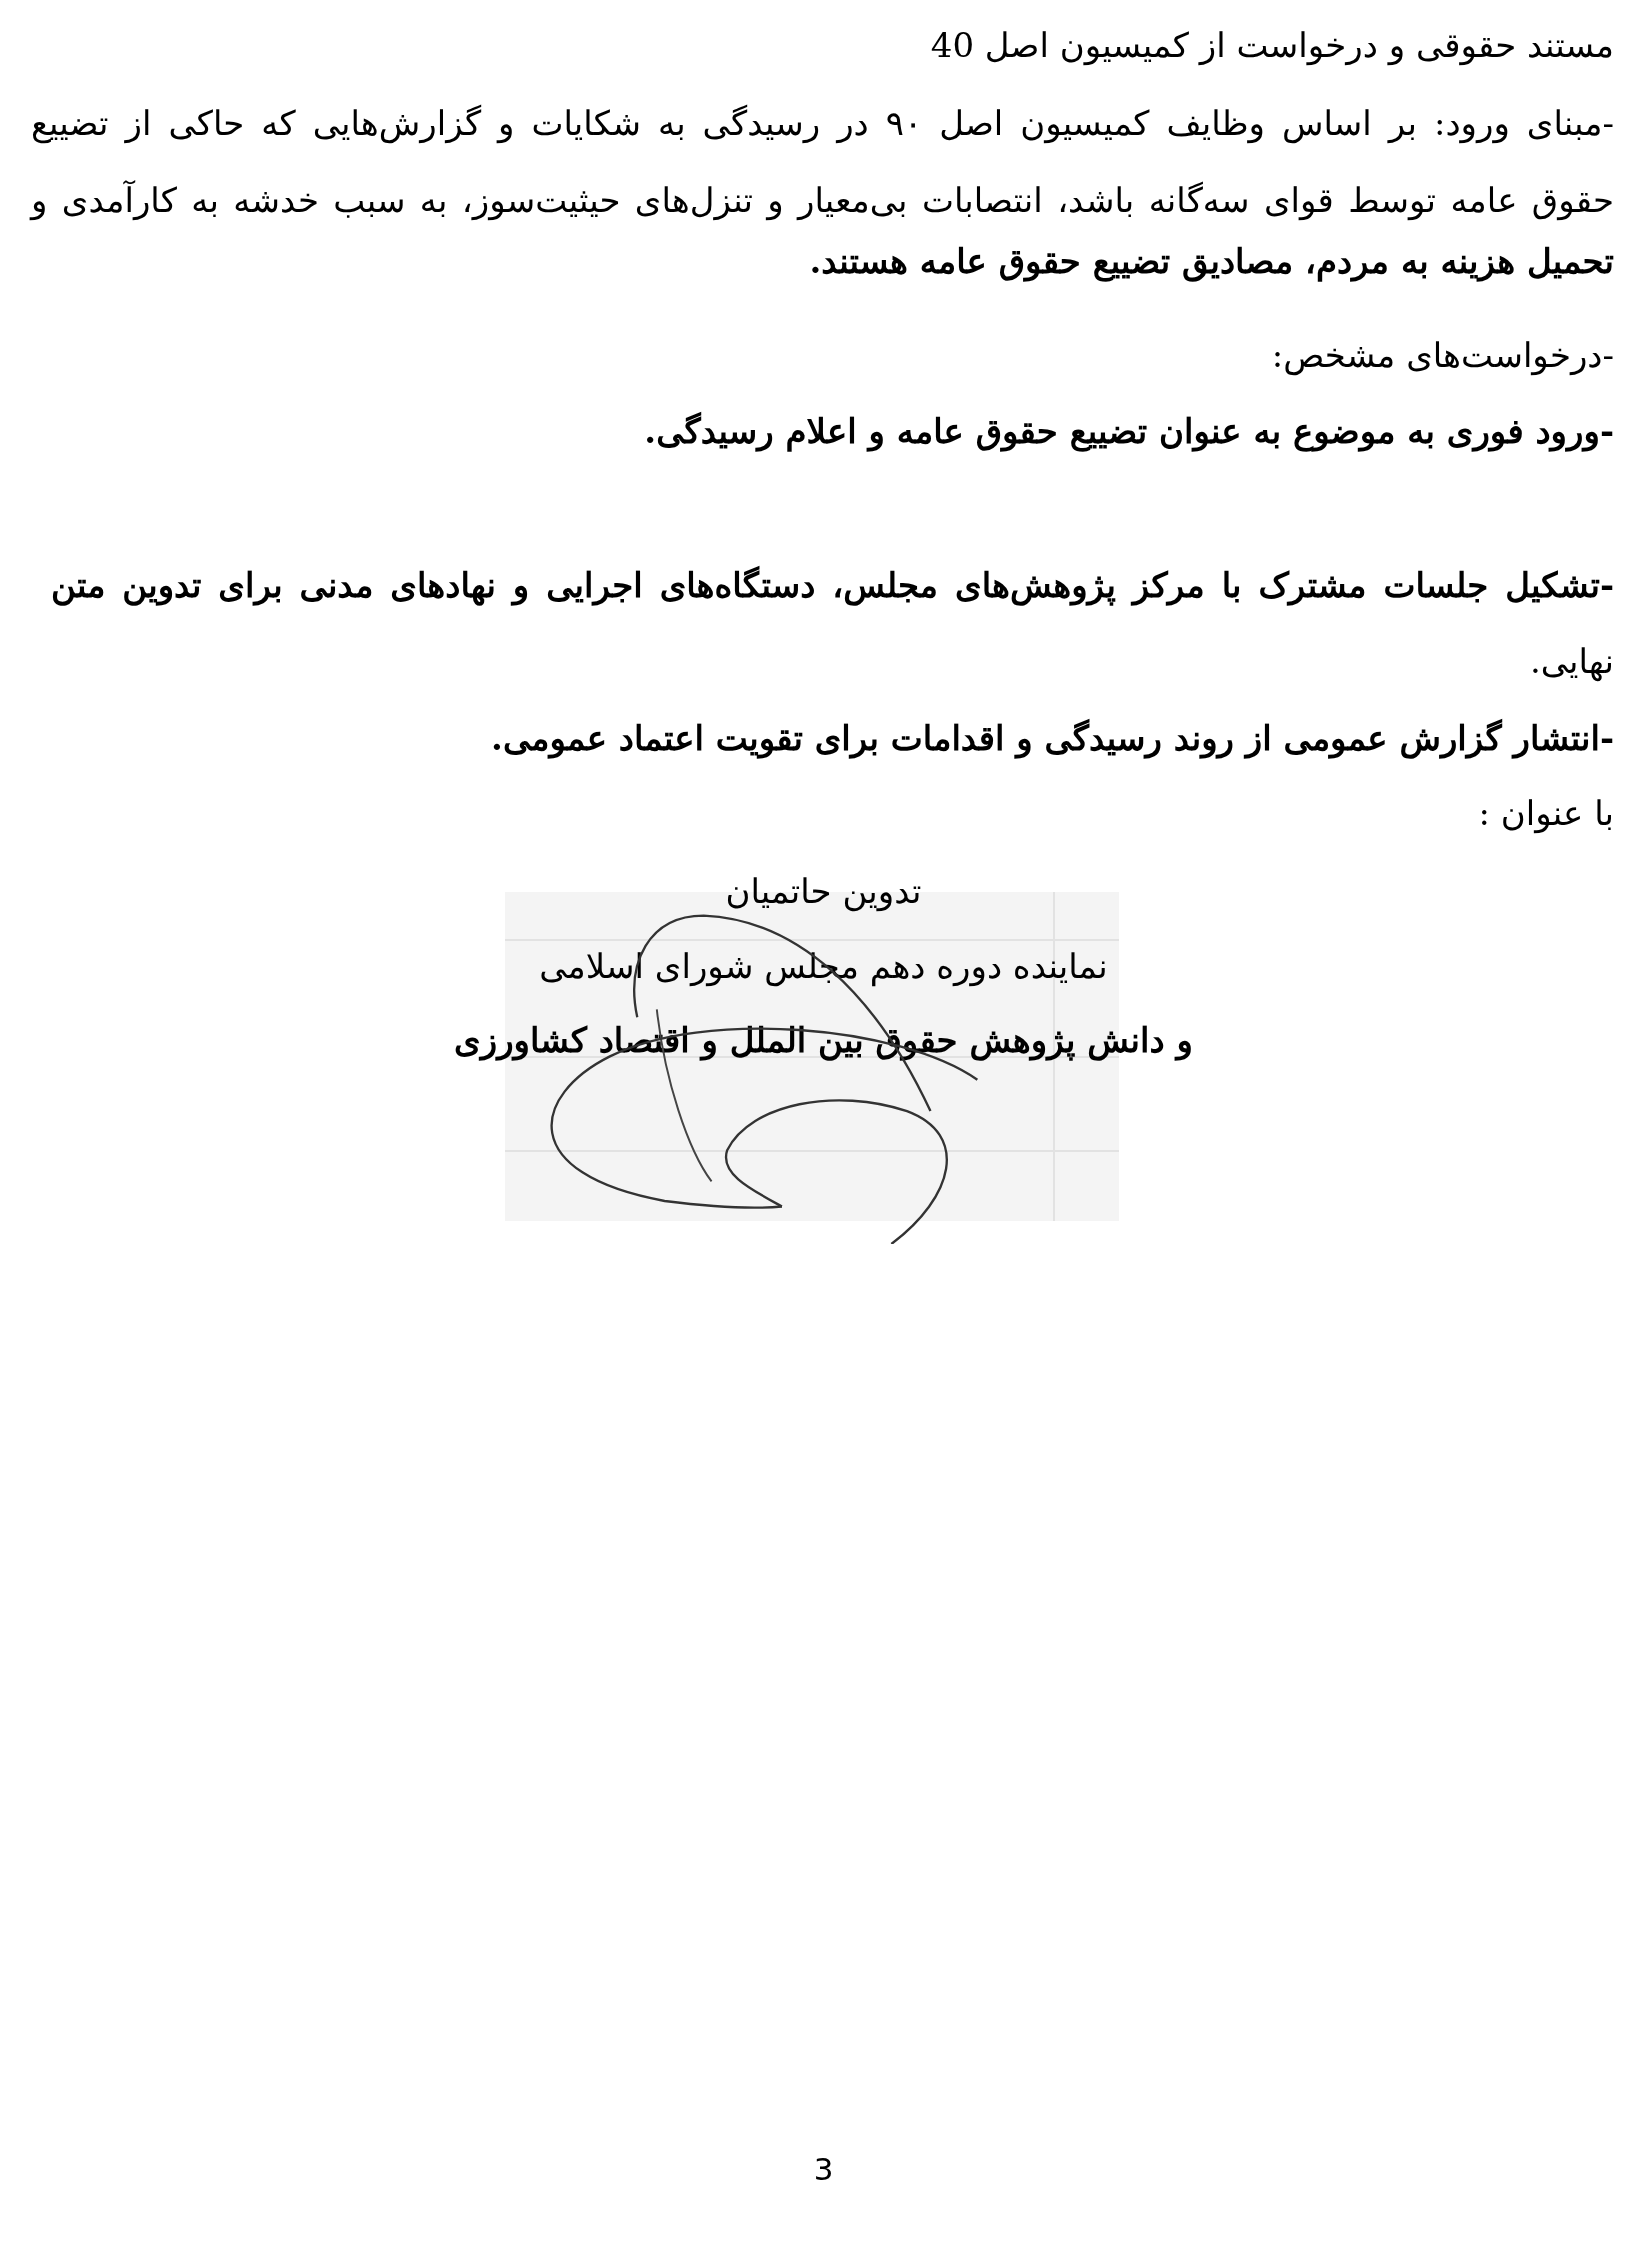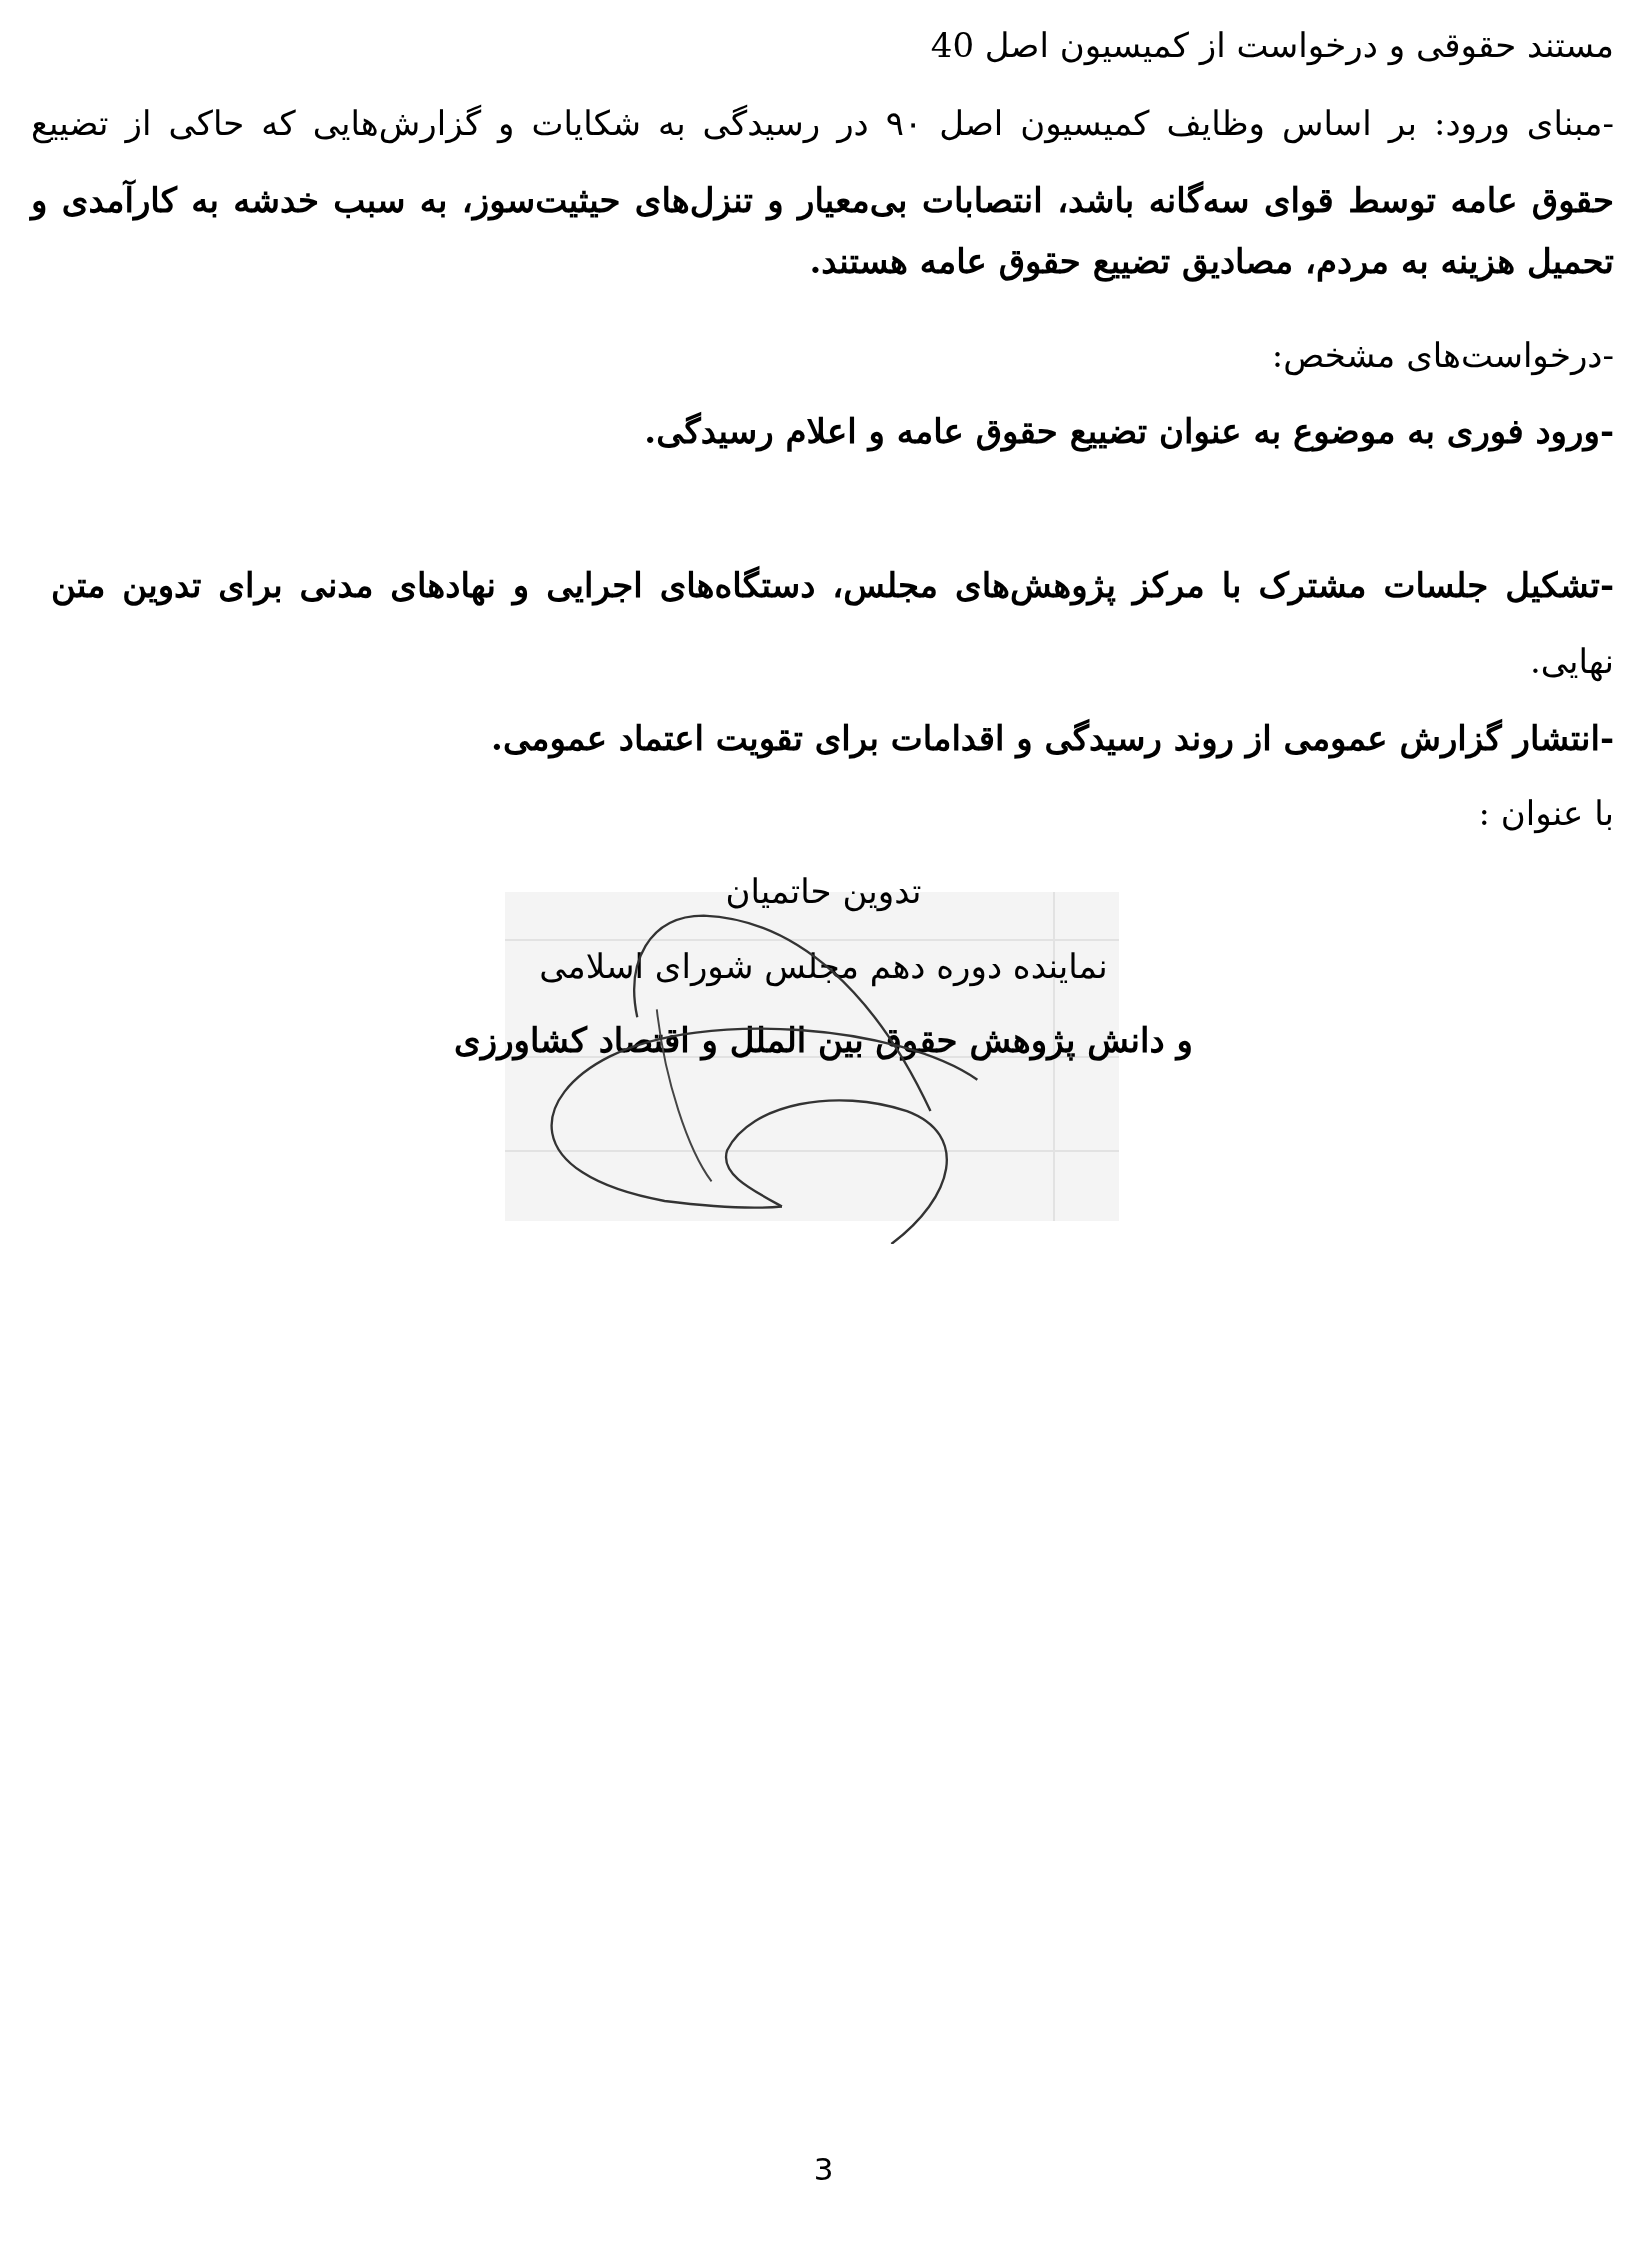--- a/index.html
+++ b/index.html
@@ -31,21 +31,21 @@
     }
   </style>
 </head>
 <body>
 
 <div class="page">
 
   <div class="line" style="top:22px;">مستند حقوقی و درخواست از کمیسیون اصل 40</div>
 
   <div class="line justified" style="top:100px;">-مبنای ورود: بر اساس وظایف کمیسیون اصل ۹۰ در رسیدگی به شکایات و گزارش‌هایی که حاکی از تضییع</div>
-  <div class="line justified" style="top:177px;font-weight:bold;">حقوق عامه توسط قوای سه‌گانه باشد، انتصابات بی‌معیار و تنزل‌های حیثیت‌سوز، به سبب خدشه به کارآمدی و</div>
+  <div class="line justified" style="top:177px;">حقوق عامه توسط قوای سه‌گانه باشد، انتصابات بی‌معیار و تنزل‌های حیثیت‌سوز، به سبب خدشه به کارآمدی و</div>
   <div class="line bold" style="top:238px;">تحمیل هزینه به مردم، مصادیق تضییع حقوق عامه هستند.</div>
 
   <div class="line" style="top:332px;">-درخواست‌های مشخص:</div>
 
   <div class="line bold" style="top:408px;">-ورود فوری به موضوع به عنوان تضییع حقوق عامه و اعلام رسیدگی.</div>
   <div class="line bold justified" style="top:562px;margin-left:20px;">-تشکیل جلسات مشترک با مرکز پژوهش‌های مجلس، دستگاه‌های اجرایی و نهادهای مدنی برای تدوین متن</div>
   <div class="line" style="top:638px;">نهایی.</div>
   <div class="line bold" style="top:715px;">-انتشار گزارش عمومی از روند رسیدگی و اقدامات برای تقویت اعتماد عمومی.</div>
 
   <div class="line" style="top:790px;">با عنوان :</div>

